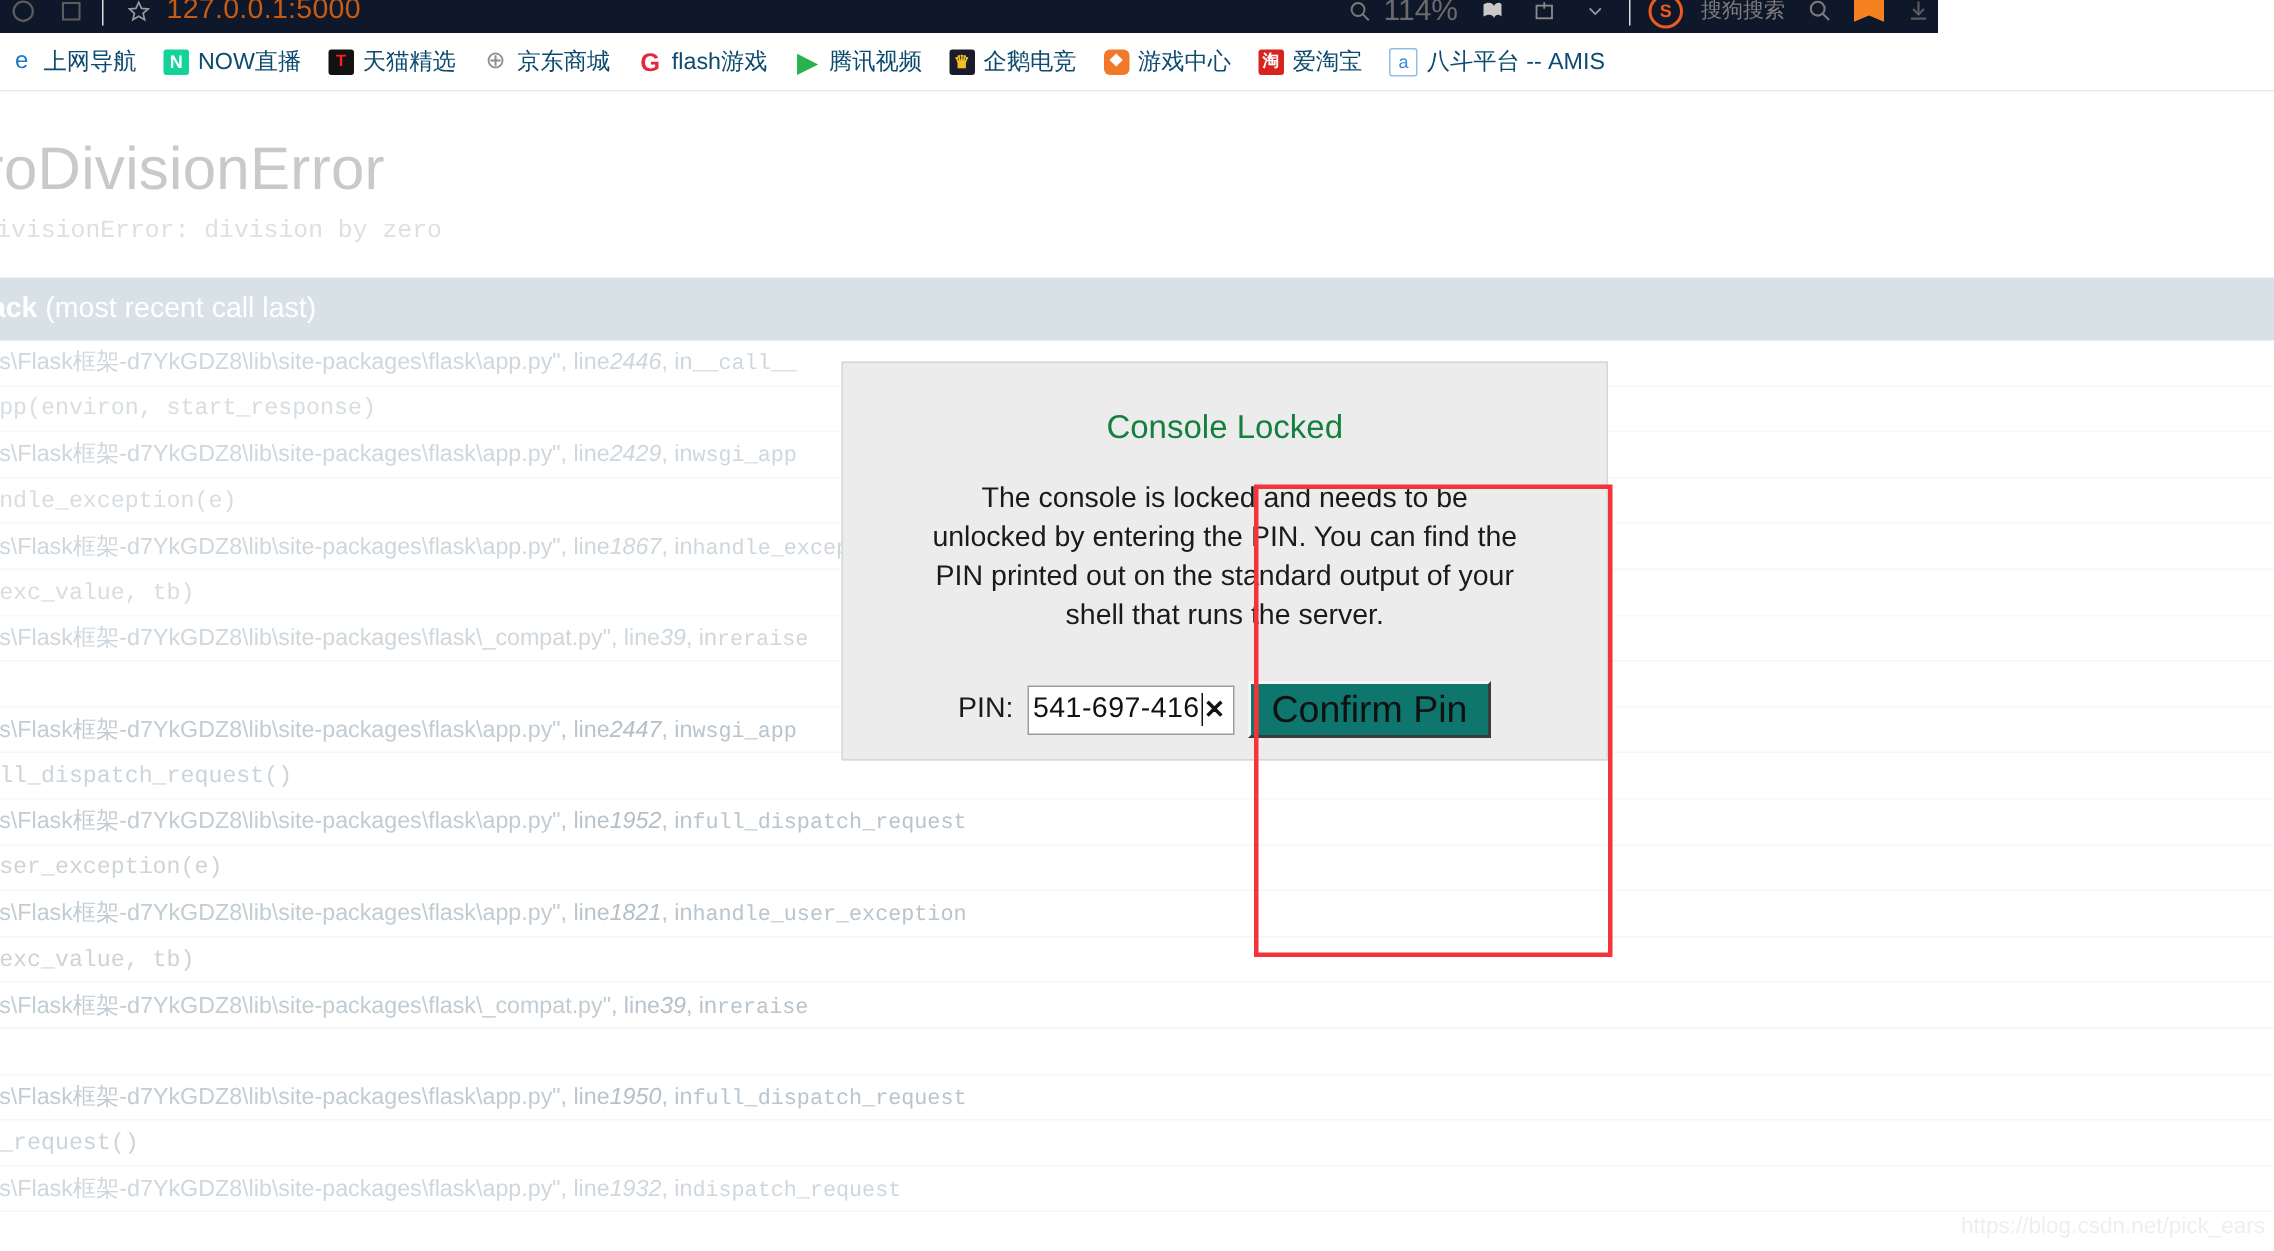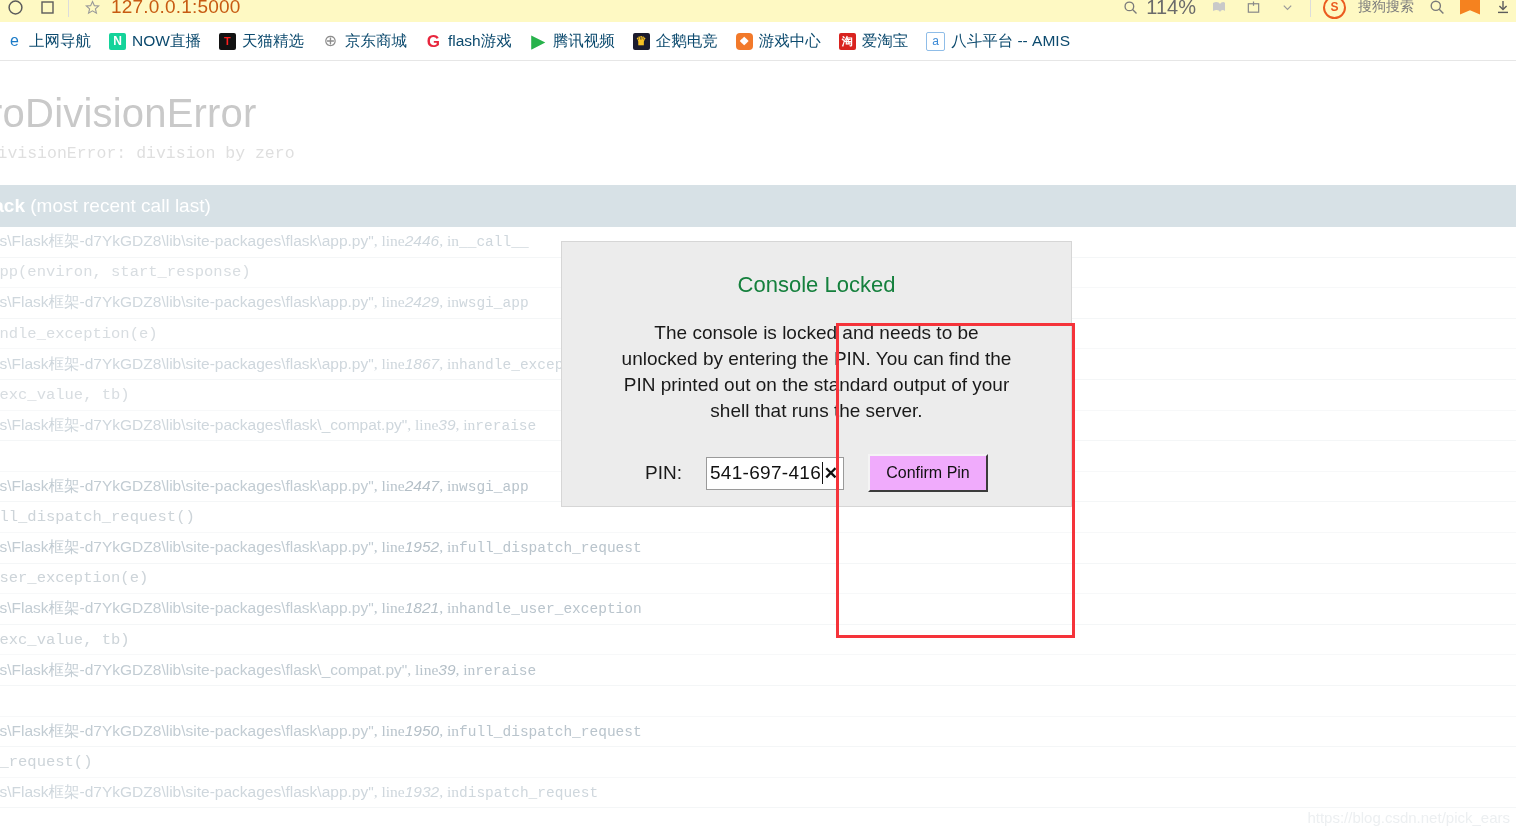--- a/index.html
+++ b/index.html
@@ -13,22 +13,22 @@
   #screen {
     position: relative;
     width: 1516px; height: 834px;
     background: #ffffff;
     overflow: hidden;
   }
 
   
   .chrome-toolbar {
     position: absolute; left: 0; top: 0;
-    width: 1516px; height: 22px;
-    background: #fef9c3;
+    width: 1292px; height: 22px;
+    background: #0f172a;
     overflow: hidden;
   }
   .chrome-toolbar .row {
     position: absolute; left: 0; top: -10px;
     width: 1516px; height: 34px;
     display: flex; align-items: center;
     gap: 10px; padding-left: 4px;
   }
   .nav-ico {
     width: 22px; height: 22px;
@@ -150,21 +150,21 @@
     display: flex; align-items: center;
     color: #cfd7dd;
     overflow: hidden;
   }
   .tb-file .inner {
     position: absolute; left: -205px;
     display: flex; align-items: baseline; gap: 0;
     white-space: nowrap;
   }
   .tb-file .path { color: #cfd7dd; }
-  .tb-file .lbl  { color: #cfd7dd; font-family: Liberation Serif, serif; }
+  .tb-file .lbl  { color: #cfd7dd; }
   .tb-file .lno  { color: #cfd7dd; font-style: italic; }
   .tb-file .fn   { color: #cfd7dd; font-family: "Liberation Mono", monospace; font-size: 14.5px; }
   .tb-code {
     position: relative; height: 29.6px;
     border-bottom: 1px solid #f7f8f9;
     font-size: 15.5px; white-space: nowrap;
     display: flex; align-items: center;
     font-family: "Liberation Mono", monospace;
     color: #d8dde1;
     overflow: hidden;
@@ -203,21 +203,21 @@
   }
   .modal-body {
     margin: 22px auto 0 auto;
     width: 400px;
     text-align: center;
     font-size: 19px; line-height: 26px; color: #1a1a1a;
   }
   .modal-form {
     margin-top: 30px;
     display: flex; align-items: center; justify-content: center;
-    gap: 24px;
+    gap: 9px;
   }
   .pin-label { font-size: 19px; color: #1a1a1a; }
   .pin-wrap {
     position: relative;
     width: 138px; height: 33px;
     background: #ffffff;
     border: 1px solid #9a9a9a;
     box-sizing: border-box;
     display: flex; align-items: center;
   }
@@ -232,25 +232,25 @@
     margin-left: 1px;
   }
   .pin-clear {
     position: absolute; right: 5px; top: 50%;
     transform: translateY(-50%);
     font-size: 17px; color: #111; font-weight: bold;
     cursor: pointer; line-height: 1;
   }
   .confirm-btn {
     height: 38px; min-width: 120px; padding: 0 14px;
-    background: #f0abfc;
+    background: #0f766e;
     border: 2px outset #c9c9c9;
     border-top-color: #f4f4f4; border-left-color: #f4f4f4;
     border-right-color: #8f8f8f; border-bottom-color: #8f8f8f;
-    font-size: 16px; color: #111;
+    font-size: 25px; color: #111;
     font-family: "Liberation Sans", sans-serif;
     cursor: pointer;
   }
 
   
   .red-box {
     position: absolute; left: 836px; top: 323px;
     width: 239px; height: 315px;
     border: 3px solid #f5333a;
     box-sizing: border-box;

